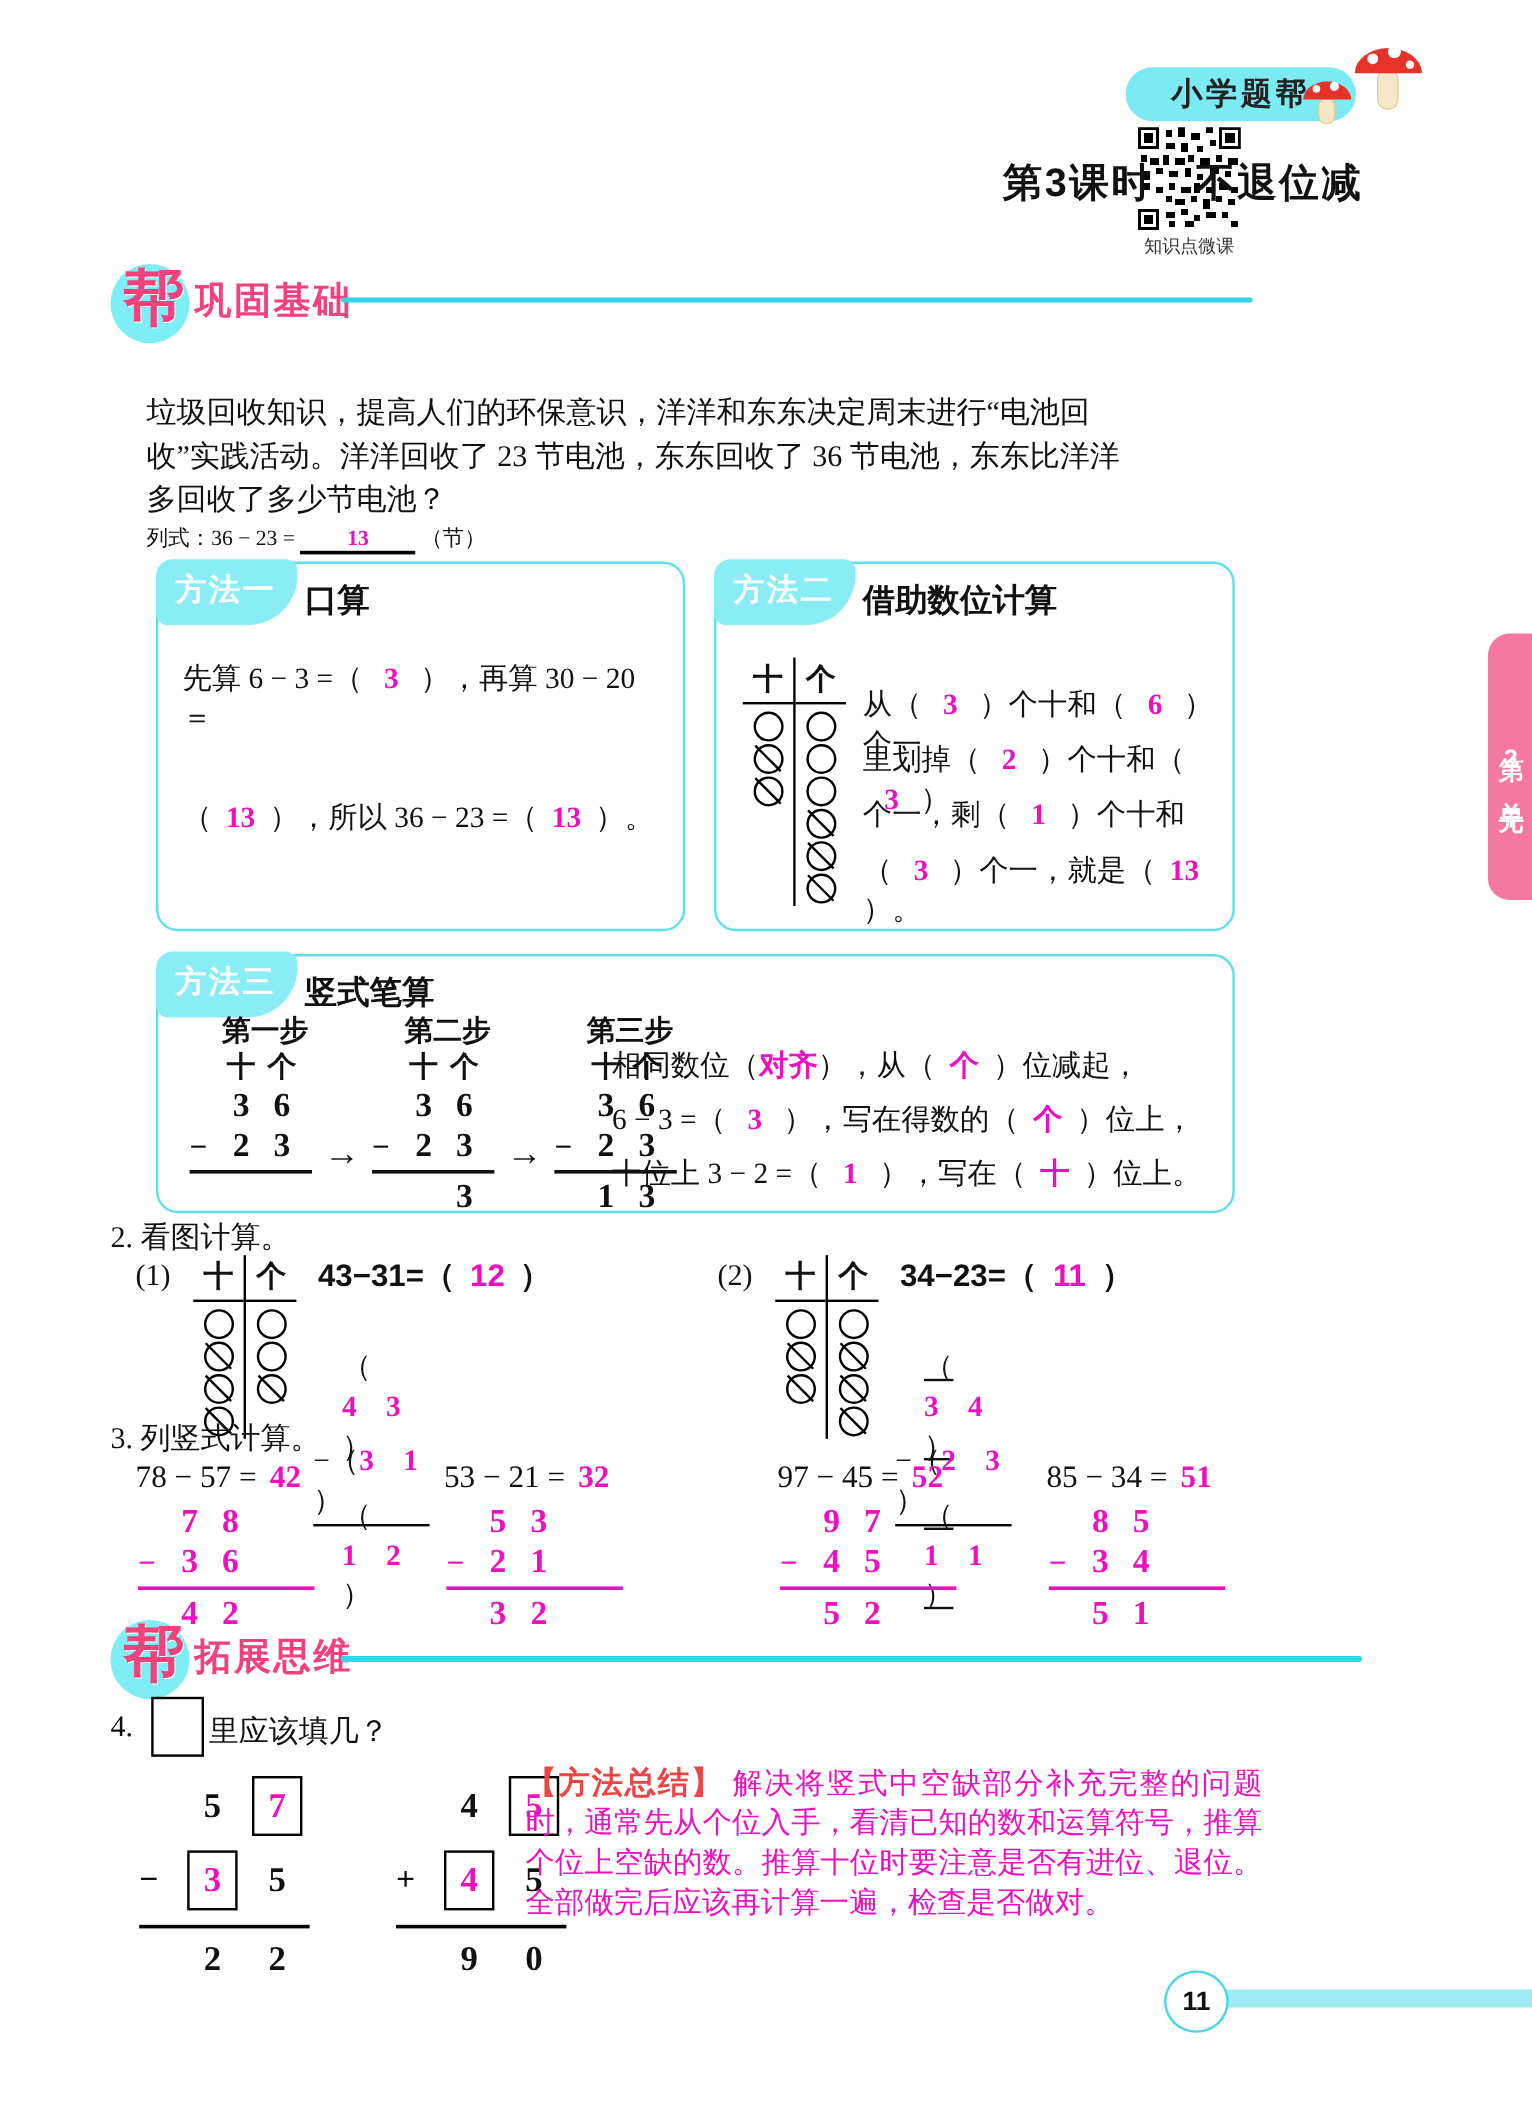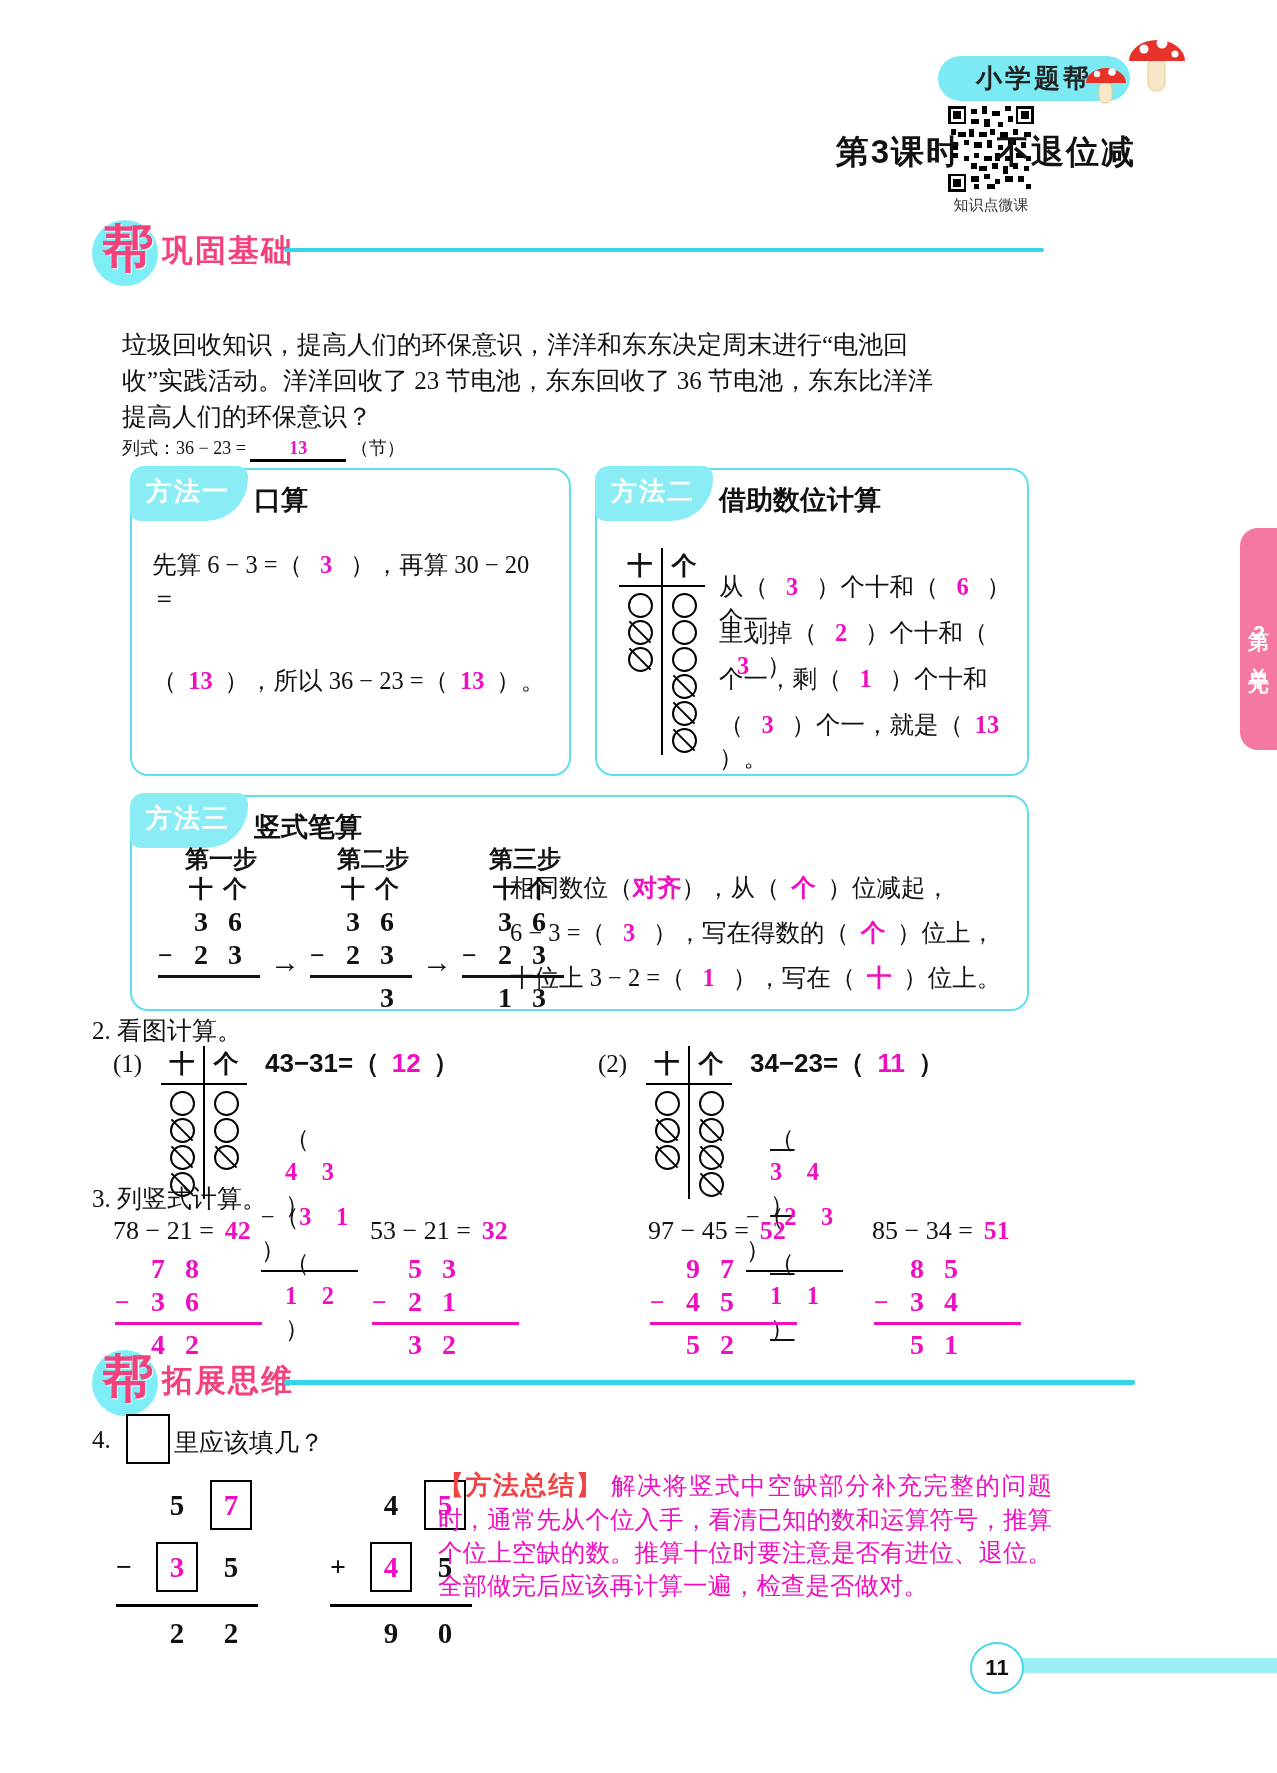--- a/index.html
+++ b/index.html
@@ -174,21 +174,21 @@
 
   <div class="abs title">第3课时　不退位减</div>
 
   <div class="abs sec-circle" style="left:92px;top:220px;"></div>
   <div class="abs sec-bang" style="left:102px;top:214px;">帮</div>
   <div class="abs sec-label" style="left:162px;top:230px;">巩固基础</div>
   <div class="abs sec-line" style="left:284px;top:248px;width:760px;"></div>
 
   <div class="abs q1line q1pad" style="top:328px;">垃圾回收知识，提高人们的环保意识，洋洋和东东决定周末进行“电池回</div>
   <div class="abs q1line q1pad" style="top:364px;">收”实践活动。洋洋回收了 23 节电池，东东回收了 36 节电池，东东比洋洋</div>
-  <div class="abs q1line q1pad" style="top:400px;">提高人们的环保意识？</div>
+  <div class="abs q1line q1pad" style="top:400px;">多回收了多少节电池？</div>
   <div class="abs" style="left:122px;top:436px;font-size:18px;">
     <span>列式：36 − 23 =</span>
     <span class="ansline">13</span>
     <span>（节）</span>
   </div>
 
   <div class="abs mbox" style="left:130px;top:468px;width:437px;height:304px;">
     <div class="mtab">方法一</div>
     <div class="mtitle">口算</div>
     <div class="abs runs" style="left:20px;top:78px;width:400px;"><span>先算 6 − 3 =（</span><span class="mg">3</span><span>），再算 30 − 20 ＝</span></div>
@@ -364,21 +364,21 @@
     <div class="abs q2rows" style="left:148px;top:36px;text-decoration:underline;">
       <div class="q2row q2pad runs"><span>（</span><span class="mg">3　4</span><span>）</span></div>
       <div class="q2row"><span class="q2sub runs"><span>−（</span><span class="mg">2　3</span><span>）</span></span></div>
       <div class="q2row q2pad runs" style="margin-top:6px;"><span>（</span><span class="mg">1　1</span><span>）</span></div>
     </div>
   </div>
 
   <div class="abs serif25" style="left:92px;top:1182px;">3. 列竖式计算。</div>
 
   <div class="abs" style="left:113px;top:1216px;">
-    <div class="runs" style="font-size:26px;"><span>78 − 21 =</span><span class="mg">42</span></div>
+    <div class="runs" style="font-size:26px;"><span>78 − 57 =</span><span class="mg">42</span></div>
     <div class="mgv" style="margin-top:6px;margin-left:2px;">
       <div class="vrow">
           <span class="vminus"></span>
           <span class="vcell">7</span>
           <span class="vcell">8</span>
         </div>
       <div class="vrow vsub">
           <span class="vminus">−</span>
           <span class="vcell">3</span>
           <span class="vcell">6</span>

